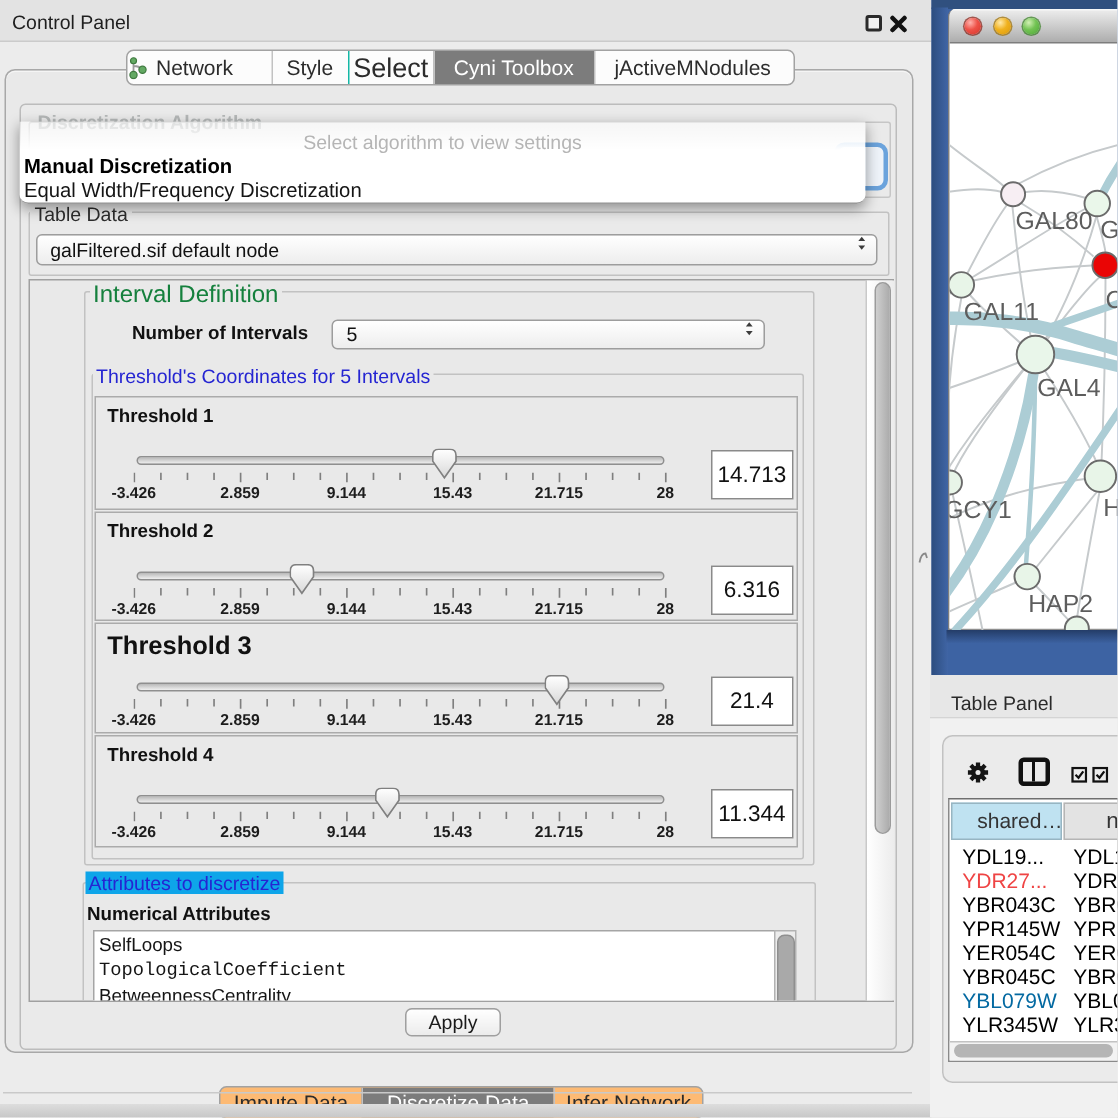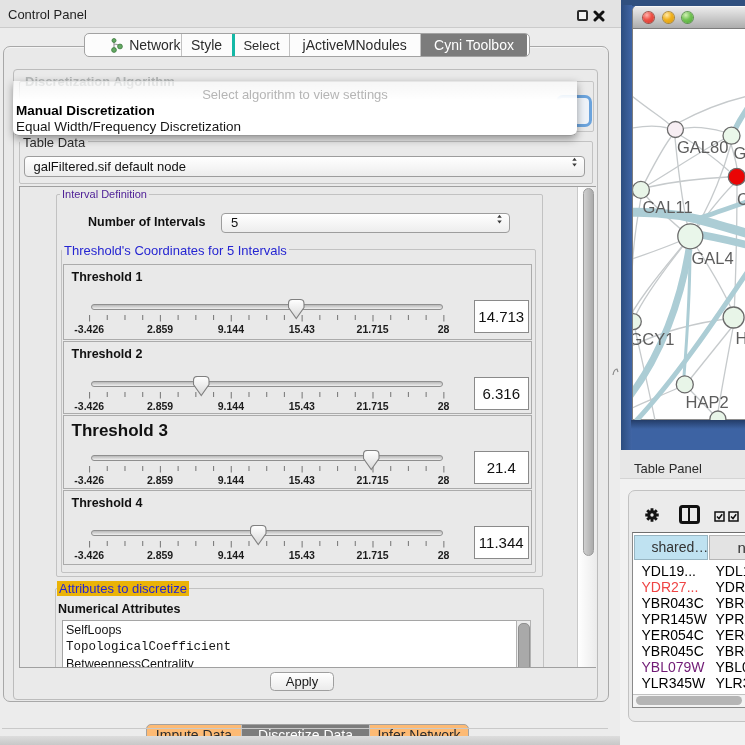--- a/index.html
+++ b/index.html
@@ -14,45 +14,45 @@
 <div class="a" style="left:577px;top:10px;width:7px;height:7px;border:2px solid #2b2b2b;border-radius:2px;background:#f2f2f2;"></div>
 <svg class="a" style="left:593px;top:10px" width="12" height="12" viewBox="0 0 12 12">
 <path d="M2 2 L10 10 M10 2 L2 10" stroke="#111" stroke-width="3" stroke-linecap="round"></path>
   </svg>
 <div class="a" style="left:3px;top:46px;width:604px;height:654px;background:#e9e9e9;border:1px solid #a8a8a8;border-radius:7px;box-shadow:inset 0 1px 0 #f5f5f5;"></div>
 <div class="a" style="left:13px;top:69px;width:583px;height:629px;background:#eaeaea;border:1px solid #bcbcbc;border-radius:4px;"></div>
 <div class="a" style="left:19px;top:81px;width:573px;height:49px;border:1px solid #c6c6c6;border-radius:2px;"></div>
 <div class="txt" style="left:25px;top:74px;font-size:13px;font-weight:bold;color:#b5b8b8;background:transparent;">Discretization Algorithm</div>
 <div class="a" style="left:556px;top:95px;width:30px;height:26px;border:3px solid #6ba3dc;border-radius:7px;background:#eef3f9;"></div>
 <div class="a" style="left:84px;top:33px;width:444px;height:22px;background:#fcfcfc;border:1px solid #a2a2a2;border-radius:5px;overflow:hidden;display:flex;">
-    <div style="width:95.5px;height:100%;box-sizing:border-box;display:flex;align-items:center;justify-content:flex-end;font-size:14px;color:#2c2c2c;"><svg width="14" height="15" viewBox="0 0 14 15" style="margin-right:5px;">
+    <div style="width:95.5px;height:100%;box-sizing:border-box;display:flex;align-items:center;justify-content:flex-start;font-size:14px;color:#2c2c2c;"><svg width="14" height="15" viewBox="0 0 14 15" style="margin-right:5px;">
         <path d="M4 3 V12 M4 6 Q8 6 9 8" stroke="#9a9a9a" stroke-width="1.2" fill="none"></path>
         <circle cx="4" cy="2.5" r="2" fill="#63a963" stroke="#3f7a3f" stroke-width="0.8"></circle>
         <circle cx="4" cy="12" r="2.4" fill="#63a963" stroke="#3f7a3f" stroke-width="0.8"></circle>
         <circle cx="10" cy="8.5" r="2.4" fill="#63a963" stroke="#3f7a3f" stroke-width="0.8"></circle>
       </svg>Network</div>
     <div style="width:51px;height:100%;box-sizing:border-box;display:flex;align-items:center;justify-content:center;font-size:14px;color:#2c2c2c;border-left:1px solid #c2c2c2;">Style</div>
-    <div style="width:57px;height:100%;box-sizing:border-box;display:flex;align-items:center;justify-content:center;font-size:13px;color:#2c2c2c;border-left:3px solid #14b8a6;">Select</div>
+    <div style="width:57px;height:100%;box-sizing:border-box;display:flex;align-items:center;justify-content:center;font-size:18px;color:#2c2c2c;border-left:1px solid #14b8a6;">Select</div>
+    <div style="width:107px;height:100%;box-sizing:border-box;display:flex;align-items:center;justify-content:center;font-size:14px;background:#7c7c7c;color:#fff;border-left:1px solid #c2c2c2;">Cyni Toolbox</div>
     <div style="width:131.5px;height:100%;box-sizing:border-box;display:flex;align-items:center;justify-content:center;font-size:14px;color:#2c2c2c;border-left:1px solid #c2c2c2;">jActiveMNodules</div>
-    <div style="width:107px;height:100%;box-sizing:border-box;display:flex;align-items:center;justify-content:center;font-size:14px;background:#7c7c7c;color:#fff;border-left:1px solid #c2c2c2;">Cyni Toolbox</div>
   </div>
 <div class="a" style="left:19px;top:141px;width:572px;height:41px;border:1px solid #c2c2c2;border-radius:2px;"></div>
 <div class="txt" style="left:20px;top:135px;font-size:13px;color:#2d2d2d;background:#eaeaea;padding:0 3px;">Table Data</div>
 <div class="a" style="left:23.5px;top:156px;width:561px;height:20.5px;background:linear-gradient(#ffffff,#ededed);border:1px solid #9d9d9d;border-radius:4px;box-sizing:border-box;">
     <div style="position:absolute;left:9px;top:0;height:100%;display:flex;align-items:center;font-size:13px;color:#111;">galFiltered.sif default node</div>
     <svg style="position:absolute;right:6px;top:50%%;transform:translateY(-50%%);" width="7" height="12" viewBox="0 0 8 13">
       <path d="M4 0.5 L6.6 3.8 H1.4 Z" fill="#3c3c3c"></path>
       <path d="M4 10.5 L1.4 7.2 H6.6 Z" fill="#3c3c3c"></path>
     </svg>
   </div>
 <div class="a" style="left:19px;top:186px;width:577px;height:482px;background:#e9e9e9;border:1px solid #a0a0a0;box-sizing:border-box;"></div>
 <div class="a" style="left:577px;top:187px;width:18px;height:480px;background:linear-gradient(to right,#ffffff,#ececec);border-left:1px solid #c9c9c9;"></div>
 <div class="a" style="left:583px;top:188px;width:11px;height:368px;background:linear-gradient(to right,#cfcfcf,#ababab);border:1px solid #9b9b9b;border-radius:6px;box-sizing:border-box;"></div>
 <div class="a" style="left:56px;top:194px;width:485px;height:381px;border:1px solid #c2c2c2;border-radius:2px;"></div>
-<div class="txt" style="left:60px;top:188px;font-size:11px;color:#4c1d95;background:#e9e9e9;padding:0 2px;">Interval Definition</div>
+<div class="txt" style="left:60px;top:188px;font-size:16px;color:#15803d;background:#e9e9e9;padding:0 2px;">Interval Definition</div>
 <div class="txt" style="left:88px;top:215px;font-size:12.5px;font-weight:bold;color:#111;">Number of Intervals</div>
 <div class="a" style="left:221px;top:212.5px;width:288.5px;height:20.5px;background:linear-gradient(#ffffff,#ededed);border:1px solid #9d9d9d;border-radius:4px;box-sizing:border-box;">
     <div style="position:absolute;left:9px;top:0;height:100%;display:flex;align-items:center;font-size:13px;color:#111;">5</div>
     <svg style="position:absolute;right:6px;top:50%%;transform:translateY(-50%%);" width="7" height="12" viewBox="0 0 8 13">
       <path d="M4 0.5 L6.6 3.8 H1.4 Z" fill="#3c3c3c"></path>
       <path d="M4 10.5 L1.4 7.2 H6.6 Z" fill="#3c3c3c"></path>
     </svg>
   </div>
 <div class="a" style="left:60.5px;top:249px;width:473px;height:322px;border:1px solid #c2c2c2;border-radius:2px;"></div>
 <div class="txt" style="left:62px;top:243px;font-size:13px;color:#2525d2;background:#e9e9e9;padding:0 2px;">Threshold's Coordinates for 5 Intervals</div>
@@ -219,21 +219,21 @@
       <linearGradient id="tg2577" x1="0" y1="0" x2="0" y2="1">
         <stop offset="0" stop-color="#ffffff"></stop>
         <stop offset="1" stop-color="#d8d8d8"></stop>
       </linearGradient>
     </defs>
     <path d="M4.5 0.5 H12 Q16 0.5 16 4.5 V8.5 L8.25 19.5 L0.5 8.5 V4.5 Q0.5 0.5 4.5 0.5 Z" fill="url(#tg2577)" stroke="#808080" stroke-width="1.1"></path>
   </svg>
 <div class="a" style="left:473.5px;top:526px;width:55.5px;height:33px;background:#fff;border:1.5px solid #8a8a8a;box-sizing:border-box;display:flex;align-items:center;justify-content:center;font-size:15px;color:#111;">11.344</div>
 <div class="a" style="left:19px;top:578px;width:577px;height:89px;overflow:hidden;">
 <div class="a" style="left:36px;top:9.5px;width:487px;height:120px;border:1px solid #c2c2c2;border-radius:2px;"></div>
-<div class="txt" style="left:38px;top:3px;font-size:13px;color:#2525d2;background:#eab308;padding:0 2px;">Attributes to discretize</div>
+<div class="txt" style="left:38px;top:3px;font-size:13px;color:#2525d2;background:#0ea5e9;padding:0 2px;">Attributes to discretize</div>
 <div class="txt" style="left:39px;top:23.5px;font-size:12.5px;font-weight:bold;color:#111;">Numerical Attributes</div>
 <div class="a" style="left:43px;top:42px;width:454px;height:60px;background:#fff;border:1px solid #a5a5a5;"></div>
 <div class="txt" style="left:47px;top:45px;font-size:12.5px;color:#151515;">SelfLoops</div>
 <div class="txt" style="left:47px;top:62px;font-size:12.5px;color:#151515;font-family:Liberation Mono, monospace;">TopologicalCoefficient</div>
 <div class="txt" style="left:47px;top:79px;font-size:12.5px;color:#151515;">BetweennessCentrality</div>
 <div class="a" style="left:497px;top:42px;width:13px;height:58px;background:#ececec;border:1px solid #b2b2b2;border-left:1px solid #b2b2b2;"></div>
 <div class="a" style="left:498.5px;top:45px;width:10px;height:55px;background:#a9a9a9;border:1px solid #8f8f8f;border-radius:5px 5px 0 0;"></div>
 </div>
 <div class="a" style="left:13px;top:81px;width:564px;height:53.5px;
 background:linear-gradient(rgba(255,255,255,0.55) 0px,rgba(255,255,255,0.85) 13px,#ffffff 19px);
@@ -348,21 +348,21 @@
 <div style="position:absolute;left:9px;top:15.5px;font-size:14px;color:#ef4444;white-space:nowrap;">YDR27...</div>
 <div style="position:absolute;left:83px;top:15.5px;font-size:14px;color:#000;white-space:nowrap;">YDR2...</div>
 <div style="position:absolute;left:9px;top:31.5px;font-size:14px;color:#000;white-space:nowrap;">YBR043C</div>
 <div style="position:absolute;left:83px;top:31.5px;font-size:14px;color:#000;white-space:nowrap;">YBR0...</div>
 <div style="position:absolute;left:9px;top:47.5px;font-size:14px;color:#000;white-space:nowrap;">YPR145W</div>
 <div style="position:absolute;left:83px;top:47.5px;font-size:14px;color:#000;white-space:nowrap;">YPR1...</div>
 <div style="position:absolute;left:9px;top:63.5px;font-size:14px;color:#000;white-space:nowrap;">YER054C</div>
 <div style="position:absolute;left:83px;top:63.5px;font-size:14px;color:#000;white-space:nowrap;">YER0...</div>
 <div style="position:absolute;left:9px;top:79.5px;font-size:14px;color:#000;white-space:nowrap;">YBR045C</div>
 <div style="position:absolute;left:83px;top:79.5px;font-size:14px;color:#000;white-space:nowrap;">YBR0...</div>
-<div style="position:absolute;left:9px;top:95.5px;font-size:14px;color:#701a75;white-space:nowrap;">YBL079W</div>
+<div style="position:absolute;left:9px;top:95.5px;font-size:14px;color:#0369a1;white-space:nowrap;">YBL079W</div>
 <div style="position:absolute;left:83px;top:95.5px;font-size:14px;color:#000;white-space:nowrap;">YBL0...</div>
 <div style="position:absolute;left:9px;top:111.5px;font-size:14px;color:#000;white-space:nowrap;">YLR345W</div>
 <div style="position:absolute;left:83px;top:111.5px;font-size:14px;color:#000;white-space:nowrap;">YLR3...</div>
 <div style="position:absolute;left:9px;top:127.5px;font-size:14px;color:#000;white-space:nowrap;">YIL052C</div>
 <div style="position:absolute;left:83px;top:127.5px;font-size:14px;color:#000;white-space:nowrap;">YIL0...</div>
 </div>
 <div style="position:absolute;left:0;top:160.5px;width:114px;height:13px;background:#f3f3f3;border-top:1px solid #c2c2c2;"></div>
 <div style="position:absolute;left:3px;top:163px;width:106px;height:8.5px;background:#b5b5b5;border-radius:4.5px;"></div>
 </div>
 </body></html>

